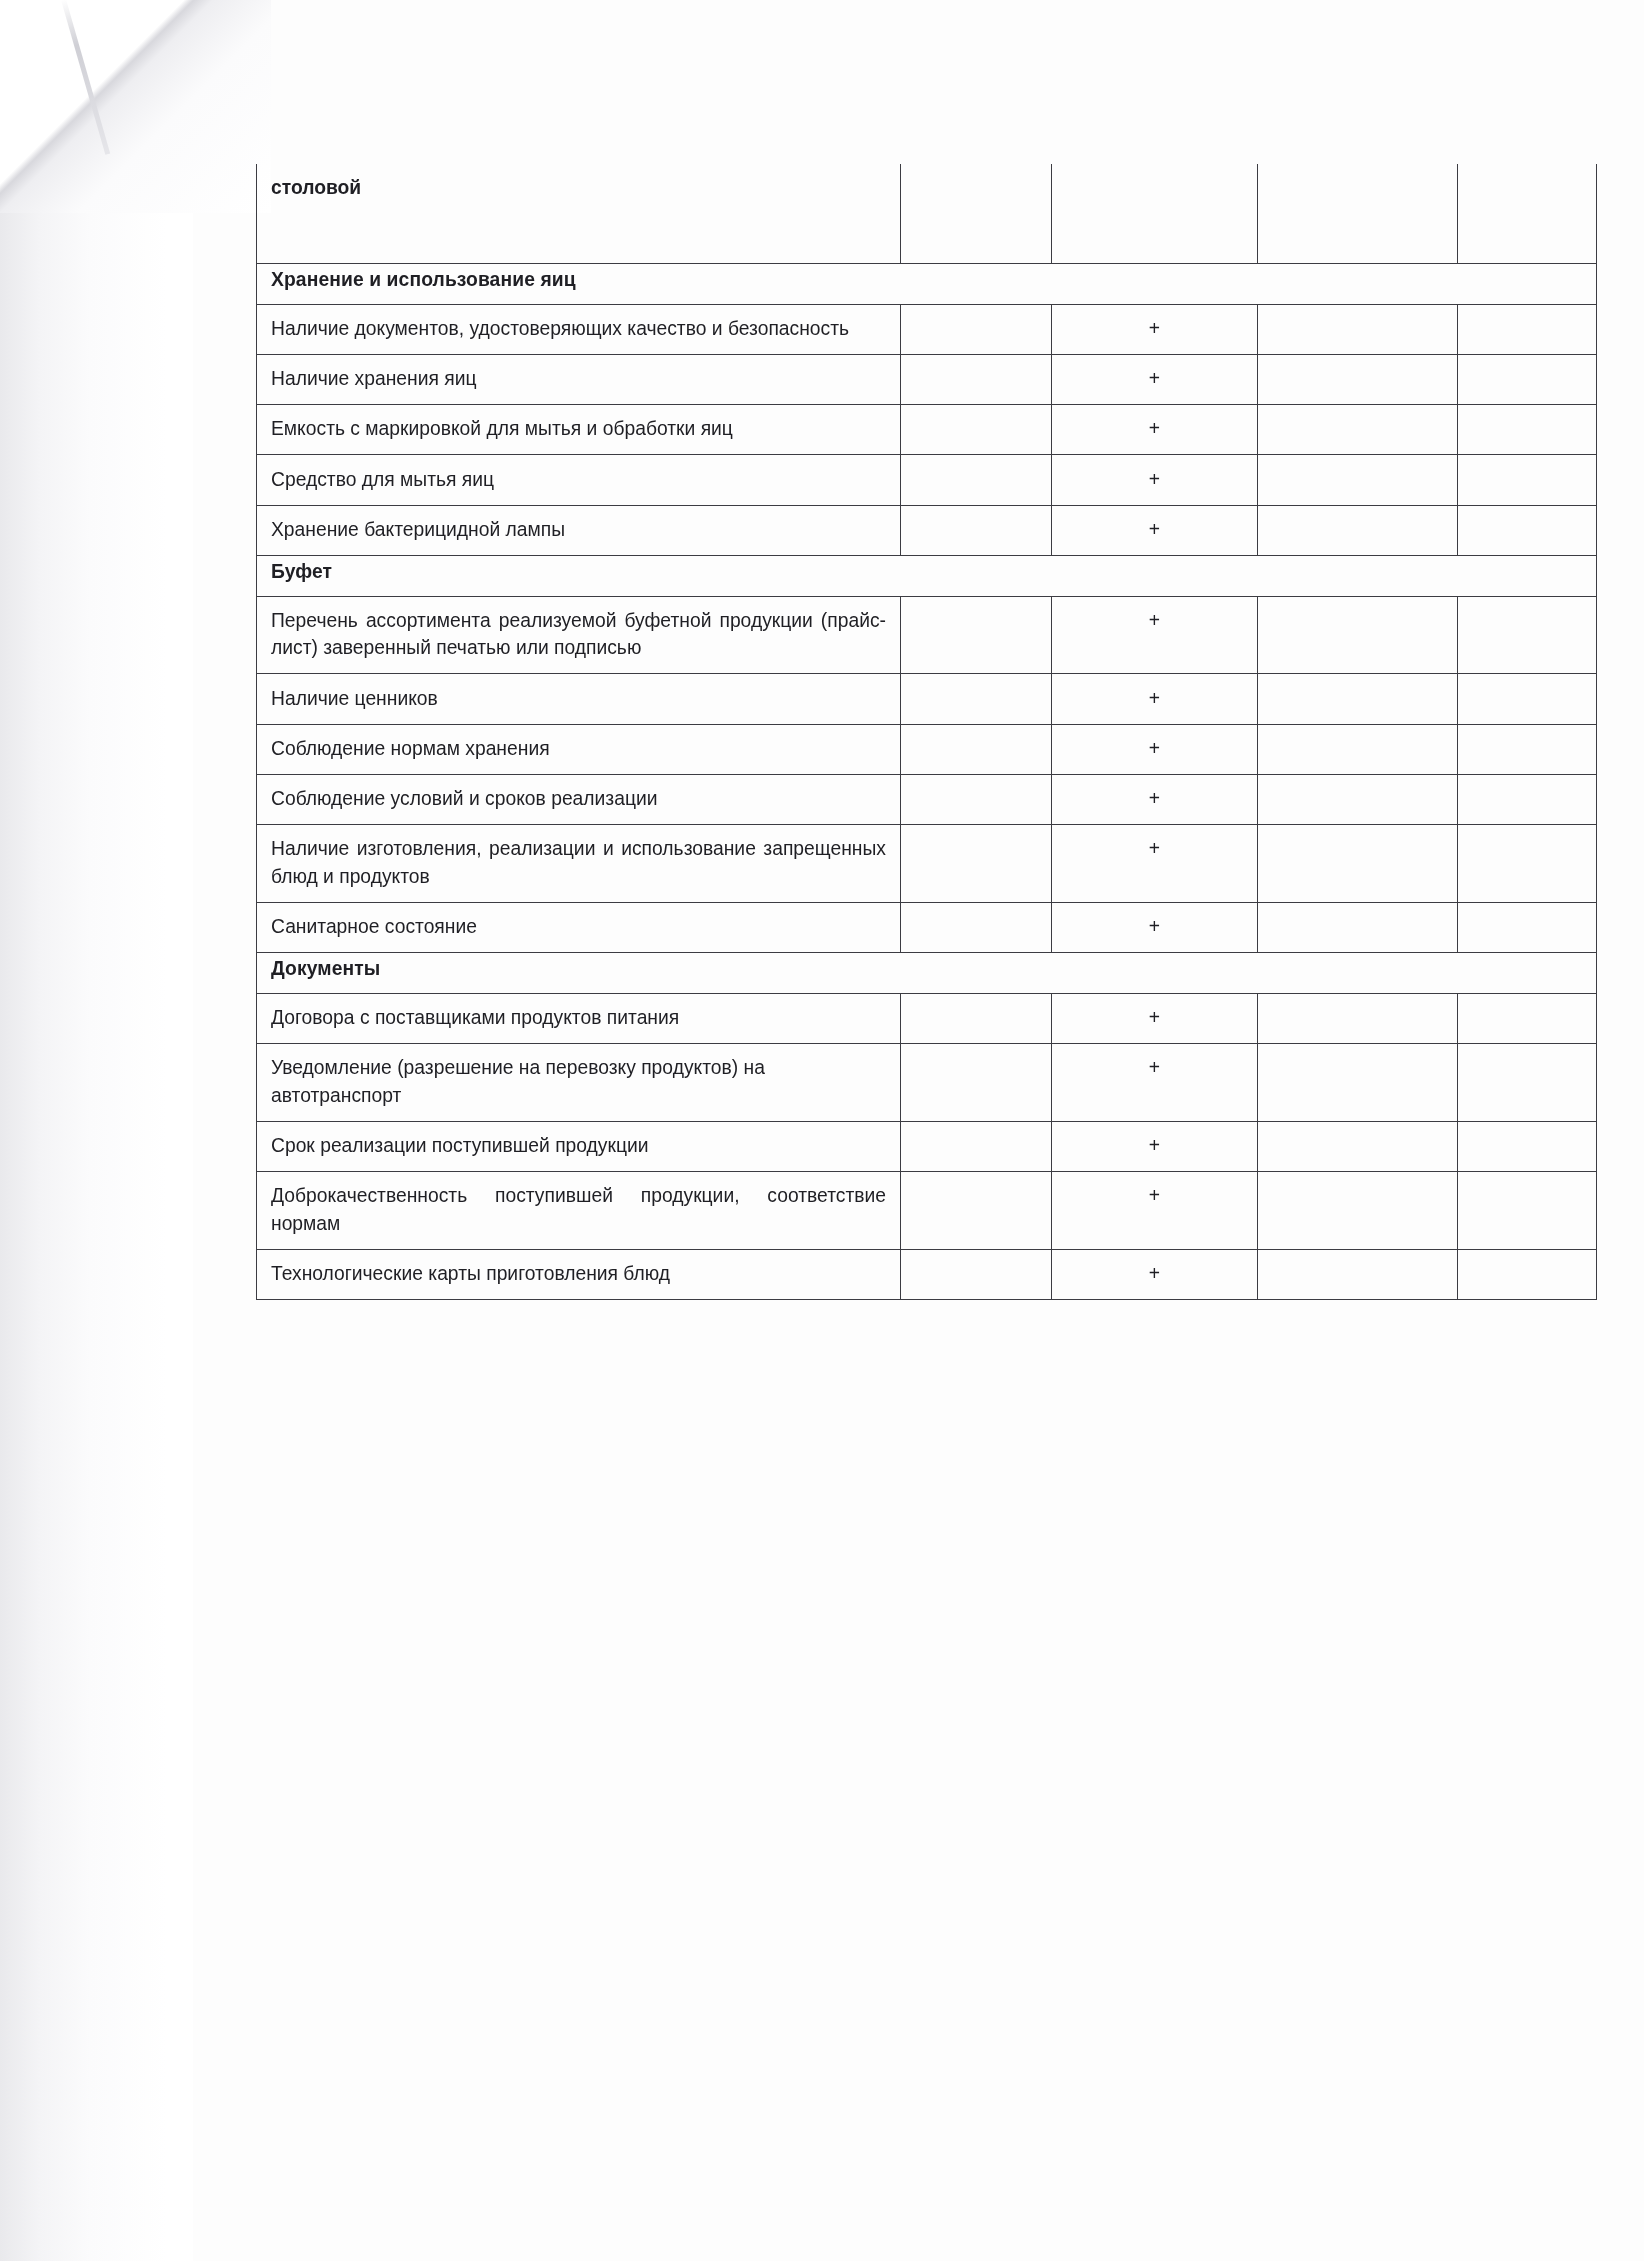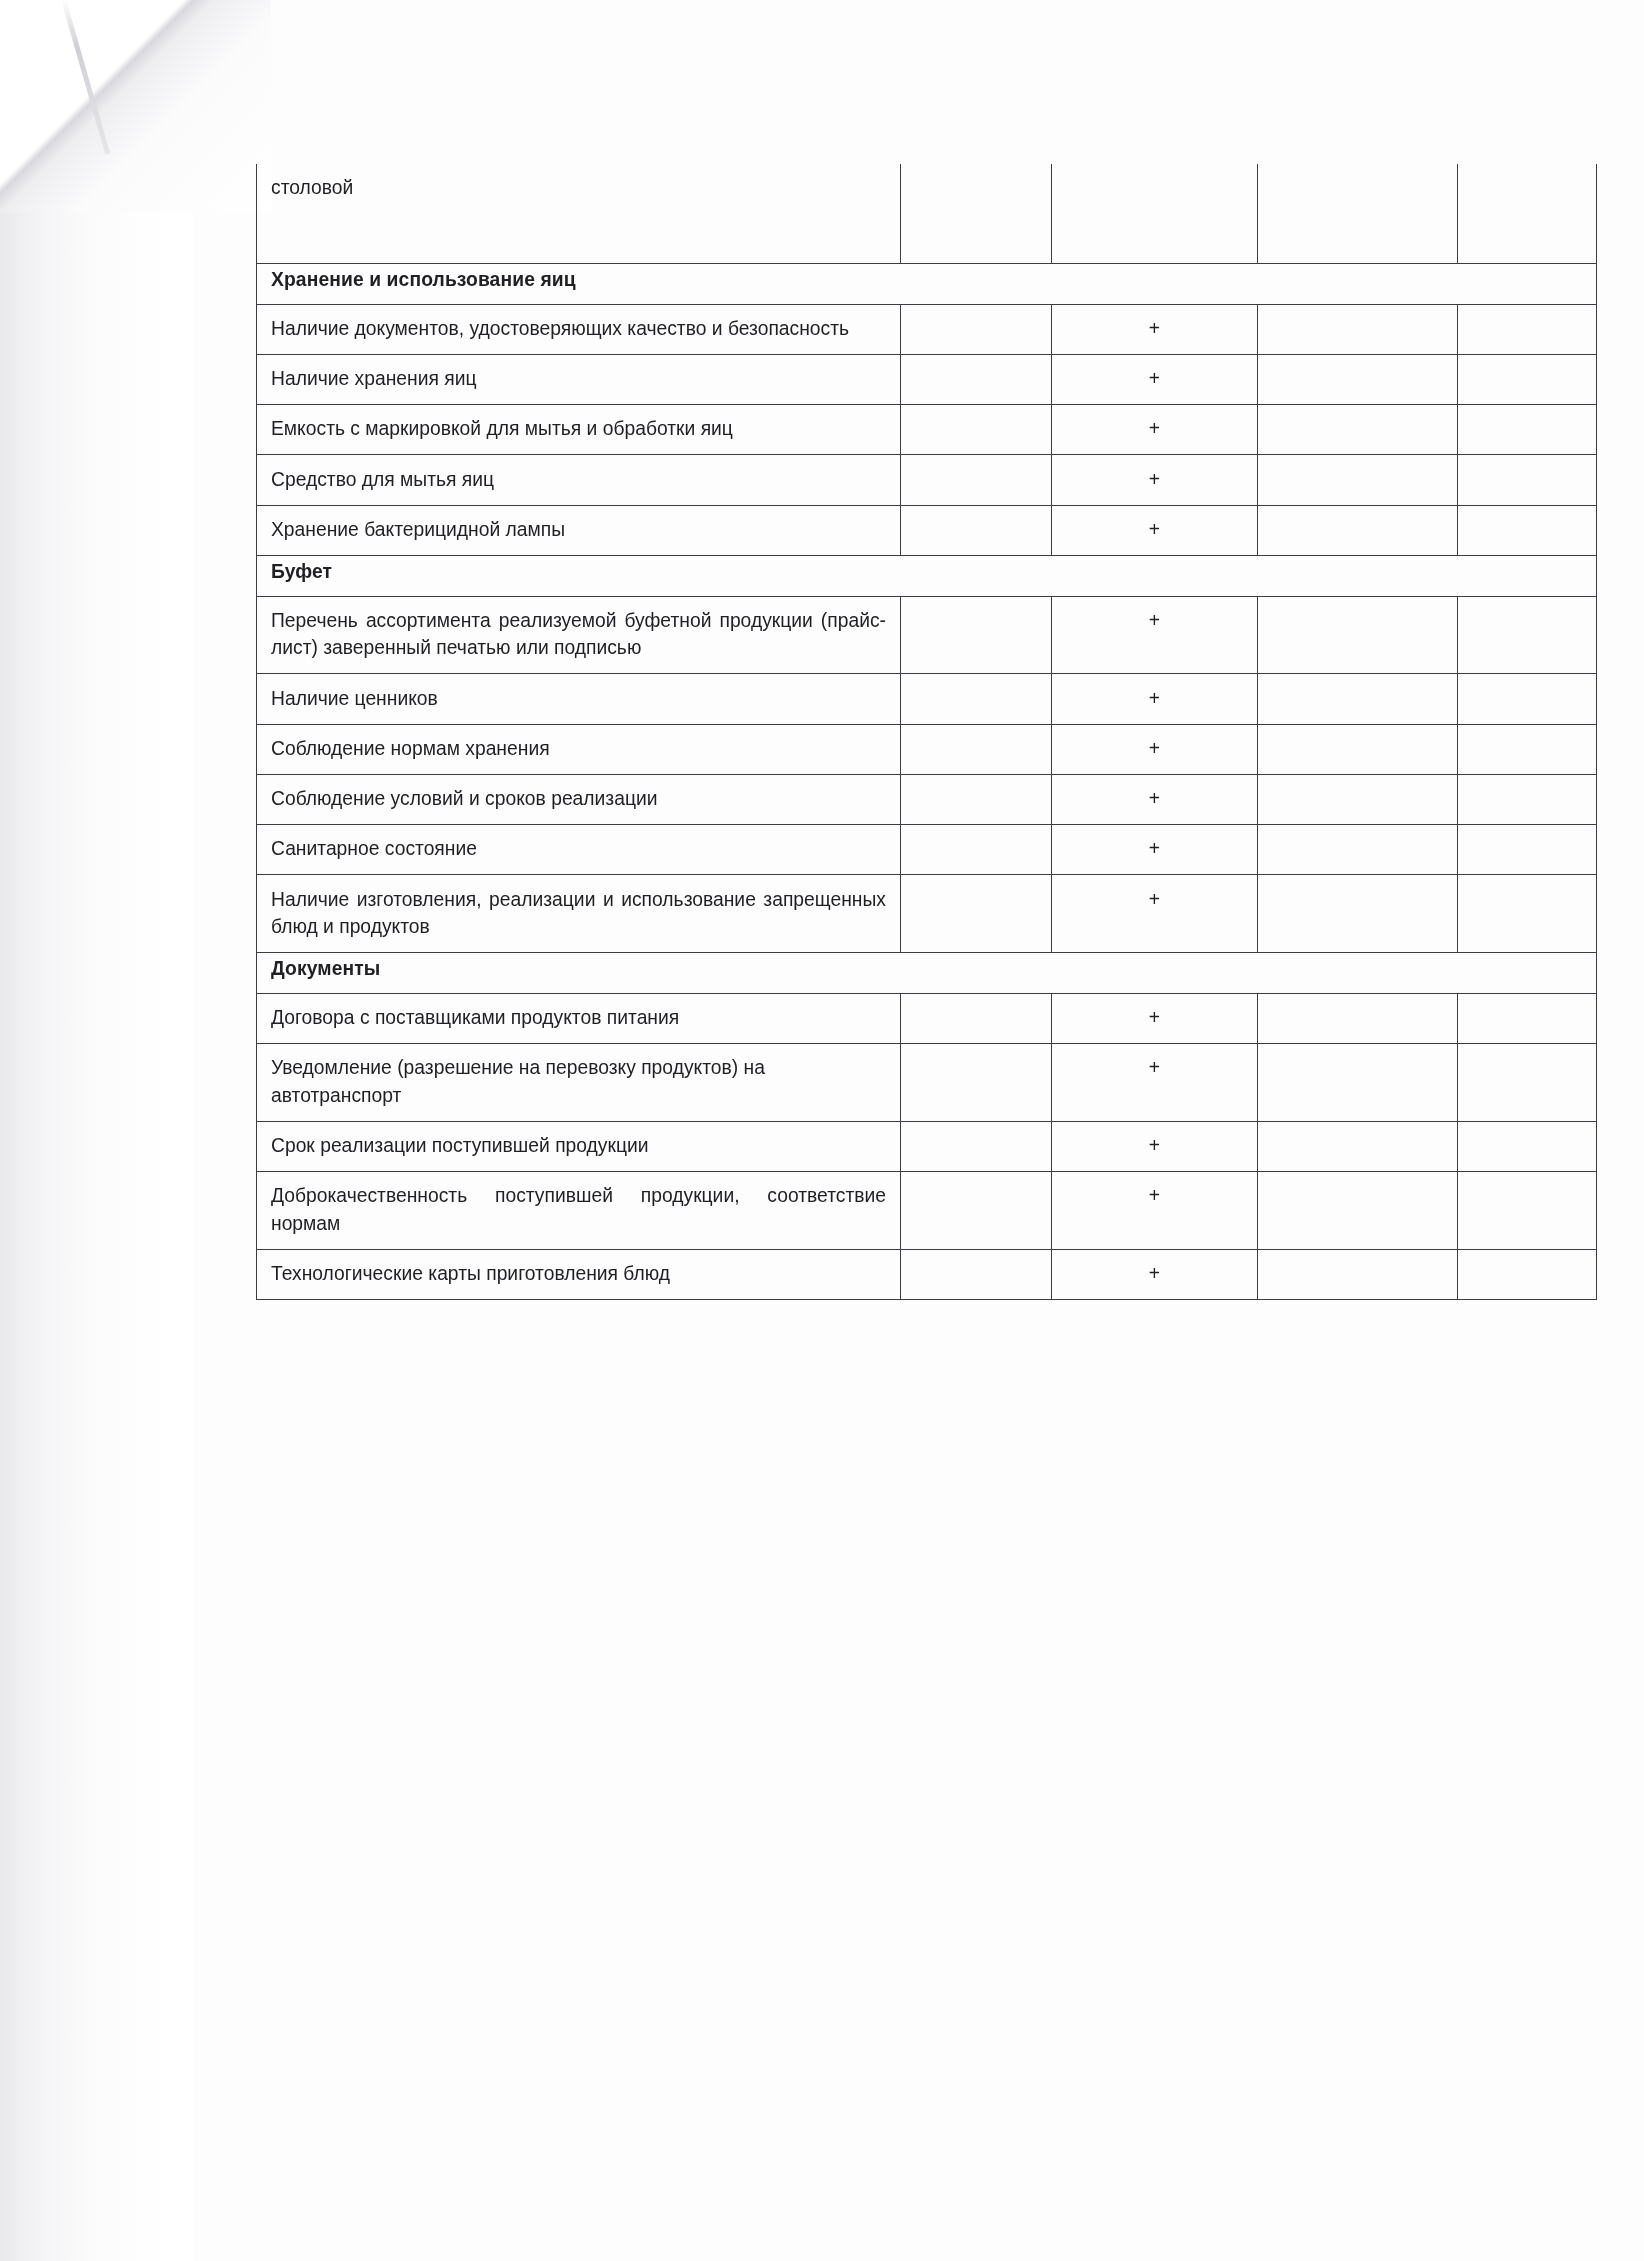--- a/index.html
+++ b/index.html
@@ -71,20 +71,21 @@
   .col-c2      { width: 206px; }
   .col-c3      { width: 200px; }
   .col-c4      { width: 139px; }
 
   
   tr.top-partial td {
     border-top: none;
   }
   tr.top-partial td.col-label {
     height: 77px;
+    font-weight: bold;
   }
 
   .section-row td {
     font-weight: bold;
     padding-top: 2px;
     padding-bottom: 10.3px;
     letter-spacing: 0.1px;
     margin-left: 6px;
   }
   .mark {
@@ -203,29 +204,29 @@
 
       <tr>
         <td class="col-label just last-left">Соблюдение условий и сроков реализации</td>
         <td class="col-c1 mark"></td>
         <td class="col-c2 mark">+</td>
         <td class="col-c3 mark"></td>
         <td class="col-c4 mark"></td>
       </tr>
 
       <tr>
+        <td class="col-label just last-left">Наличие изготовления, реализации и использование запрещенных блюд и продуктов</td>
+        <td class="col-c1 mark"></td>
+        <td class="col-c2 mark">+</td>
+        <td class="col-c3 mark"></td>
+        <td class="col-c4 mark"></td>
+      </tr>
+
+      <tr>
         <td class="col-label nojust">Санитарное состояние</td>
-        <td class="col-c1 mark"></td>
-        <td class="col-c2 mark">+</td>
-        <td class="col-c3 mark"></td>
-        <td class="col-c4 mark"></td>
-      </tr>
-
-      <tr>
-        <td class="col-label just last-left">Наличие изготовления, реализации и использование запрещенных блюд и продуктов</td>
         <td class="col-c1 mark"></td>
         <td class="col-c2 mark">+</td>
         <td class="col-c3 mark"></td>
         <td class="col-c4 mark"></td>
       </tr>
 
       <tr class="section-row">
         <td colspan="5">Документы</td>
       </tr>
 

